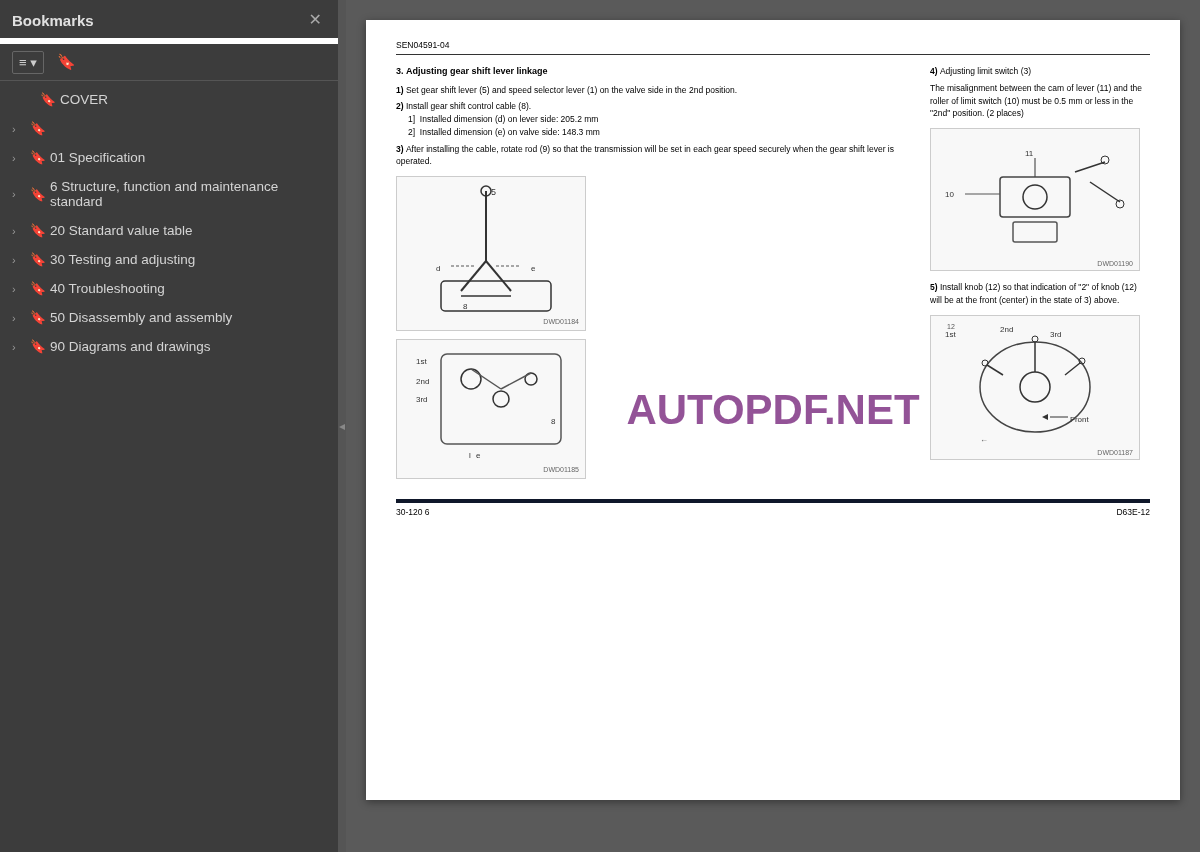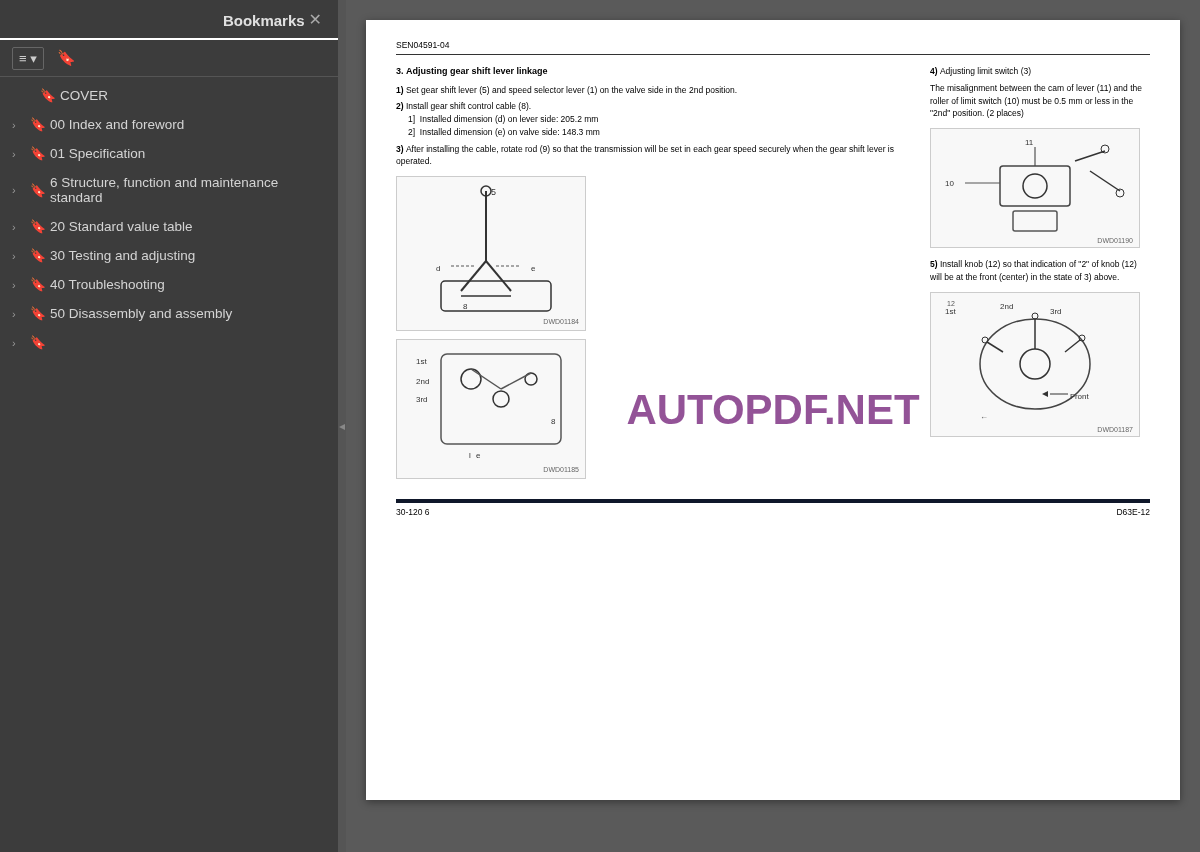--- a/index.html
+++ b/index.html
@@ -20,23 +20,23 @@
       color: #e0e0e0;
       display: flex;
       flex-direction: column;
       height: 852px;
       position: relative;
     }
 
     .sidebar-header {
       display: flex;
       align-items: center;
-      justify-content: flex-end;
+      justify-content: space-between;
       padding: 10px 12px 8px 12px;
-      border-bottom: 2px solid #ffffff;
+      border-bottom: 6px solid #ffffff;
     }
 
     .sidebar-title {
       font-size: 15px;
       font-weight: 600;
       color: #e0e0e0;
     }
 
     .sidebar-close {
       cursor: pointer;
@@ -213,21 +213,21 @@
       font-size: 7px;
       color: #666;
       position: absolute;
       bottom: 3px;
       right: 6px;
     }
 
     
     .diagram-top-right {
       width: 210px;
-      height: 120px;
+      height: 143px;
       margin-bottom: 10px;
     }
 
     .diagram-bottom-right {
       width: 210px;
       height: 145px;
     }
 
     .diagram-left-top {
       width: 190px;
@@ -279,21 +279,20 @@
   <div class="bookmark-list">
 
     <div class="bookmark-item cover">
       <span class="bookmark-icon">🔖</span>
       <span class="bookmark-label">COVER</span>
     </div>
 
     <div class="bookmark-item">
       <span class="chevron">›</span>
       <span class="bookmark-icon">🔖</span>
-      <span class="bookmark-label">00 Index and foreword</span>
     </div>
 
     <div class="bookmark-item">
       <span class="chevron">›</span>
       <span class="bookmark-icon">🔖</span>
       <span class="bookmark-label">01 Specification</span>
     </div>
 
     <div class="bookmark-item">
       <span class="chevron">›</span>
@@ -321,20 +320,21 @@
 
     <div class="bookmark-item">
       <span class="chevron">›</span>
       <span class="bookmark-icon">🔖</span>
       <span class="bookmark-label">50 Disassembly and assembly</span>
     </div>
 
     <div class="bookmark-item">
       <span class="chevron">›</span>
       <span class="bookmark-icon">🔖</span>
+      <span class="bookmark-label">90 Diagrams and drawings</span>
     </div>
   </div>
 </div>
 
 <div class="resize-handle">◂</div>
 
 <div class="main-content">
   <div class="page-wrapper">
 
     <div class="watermark">AUTOPDF.NET</div>

